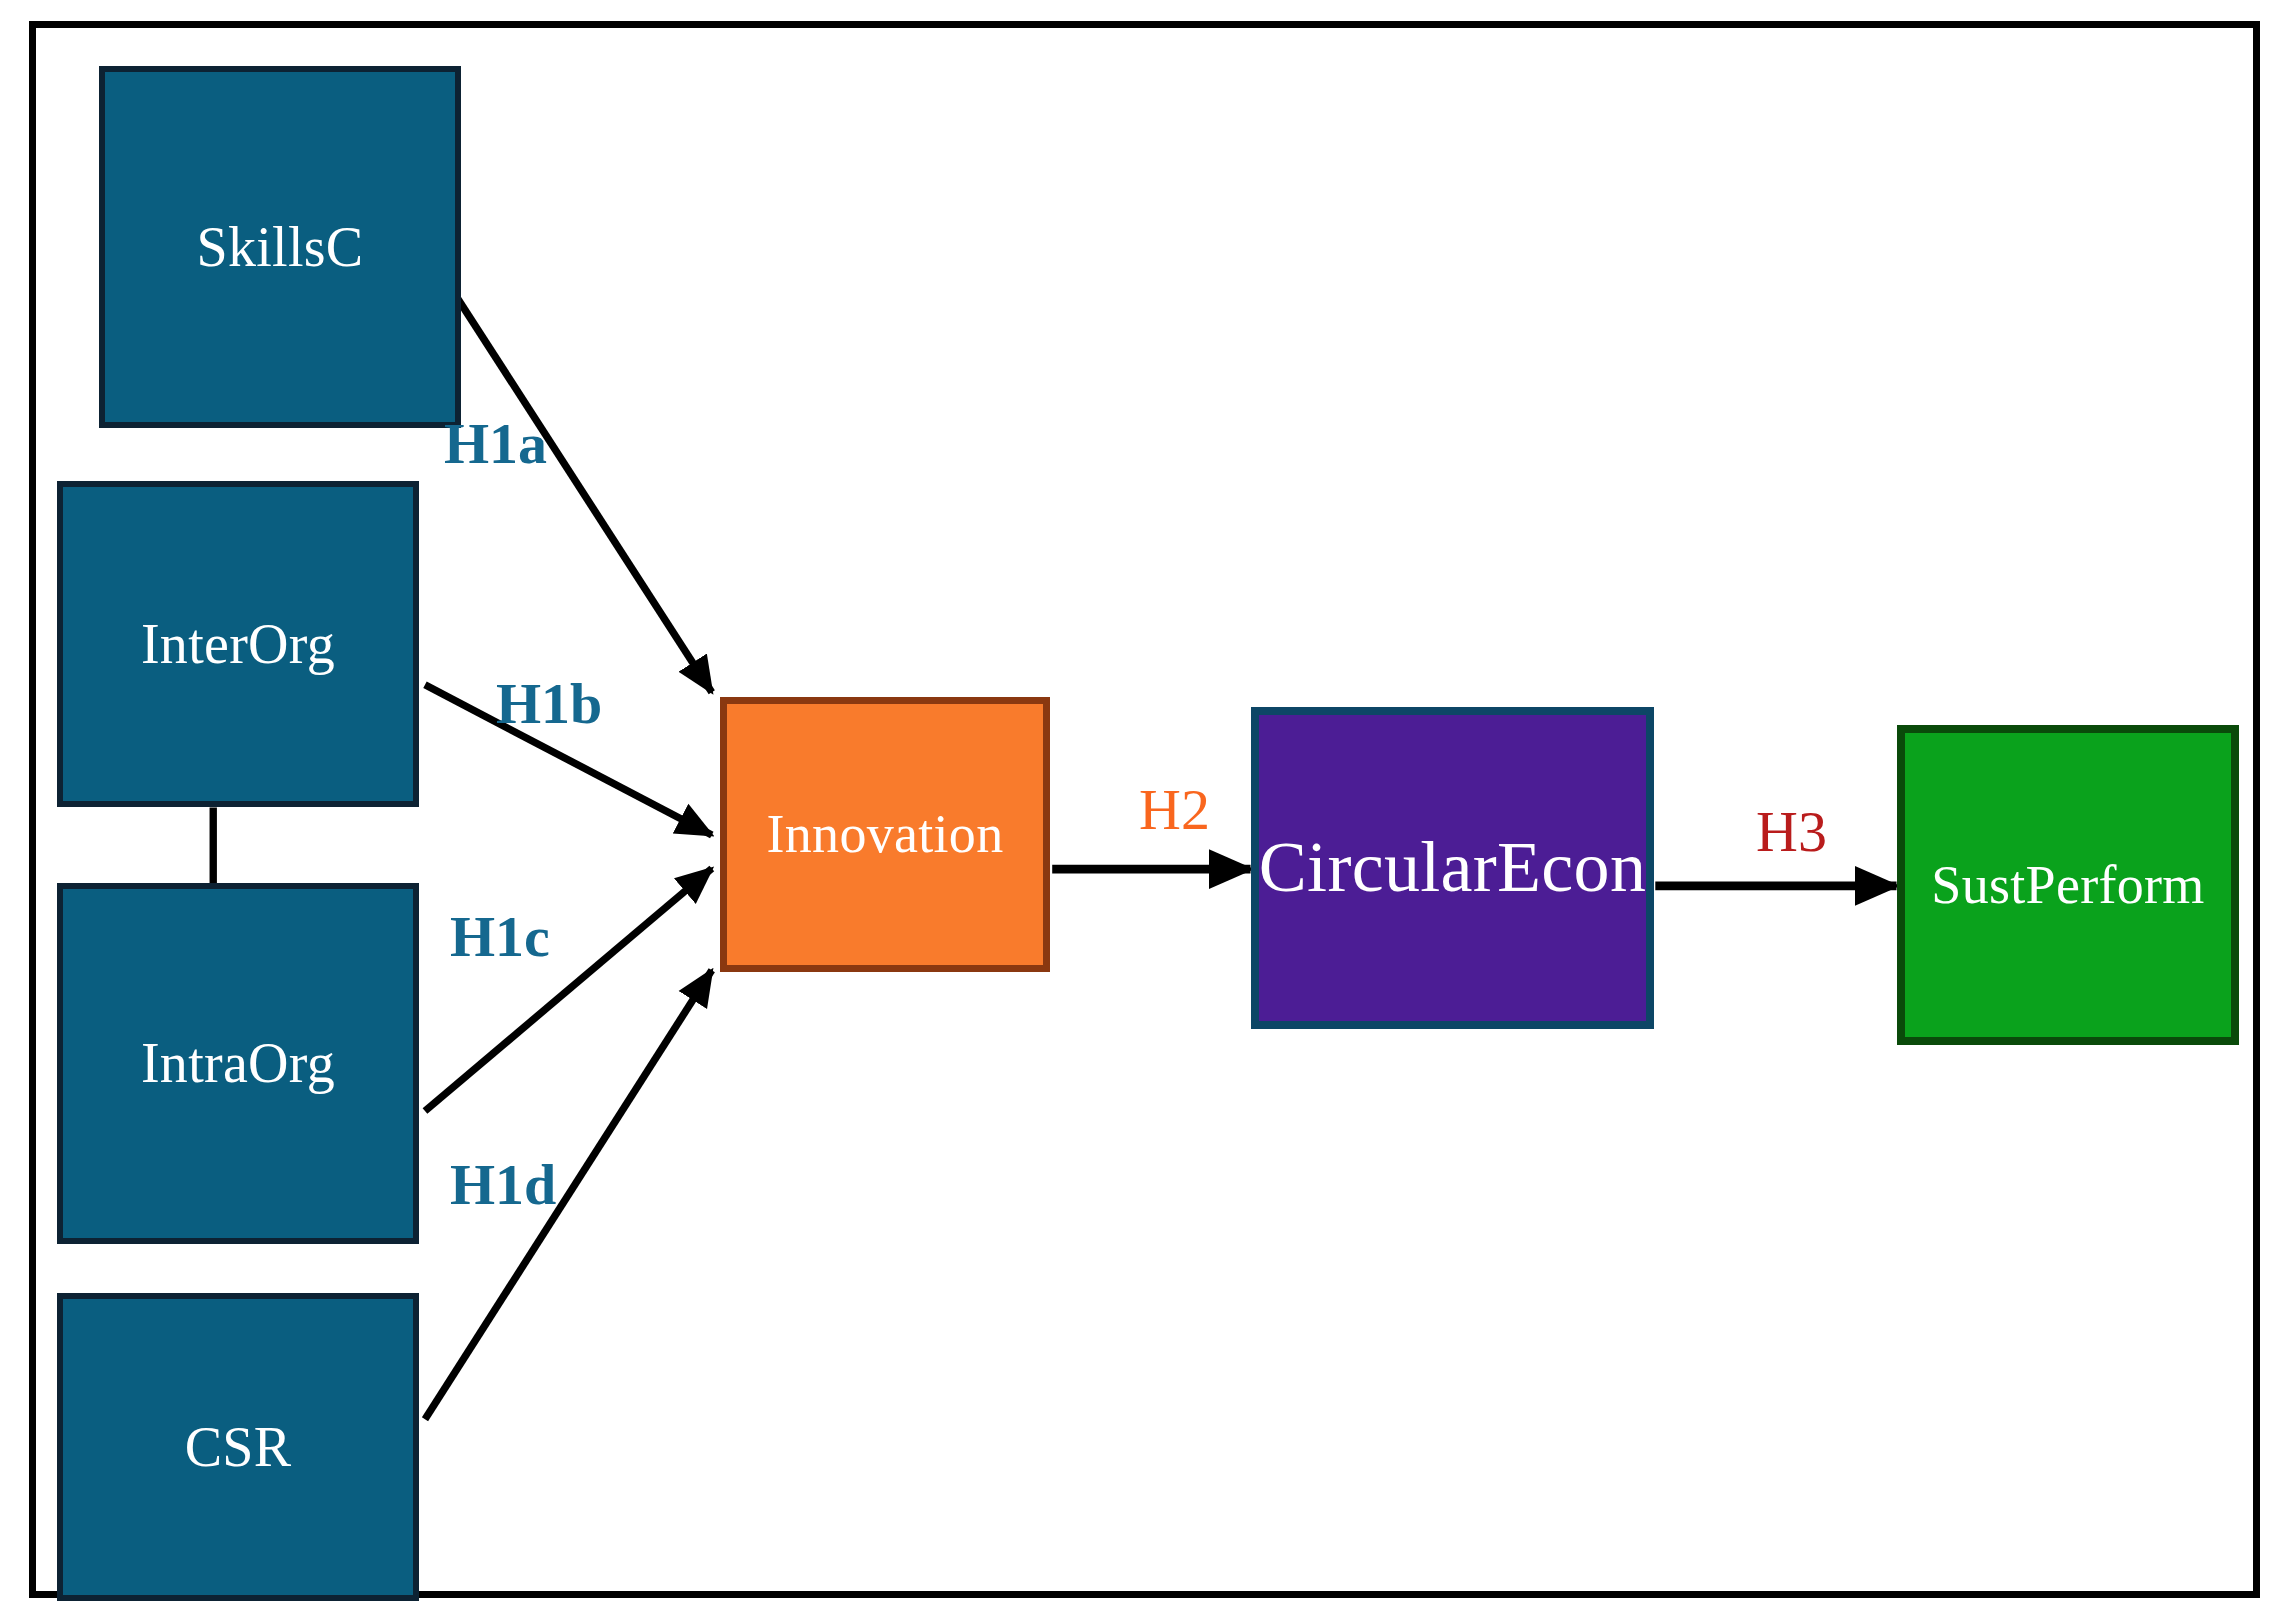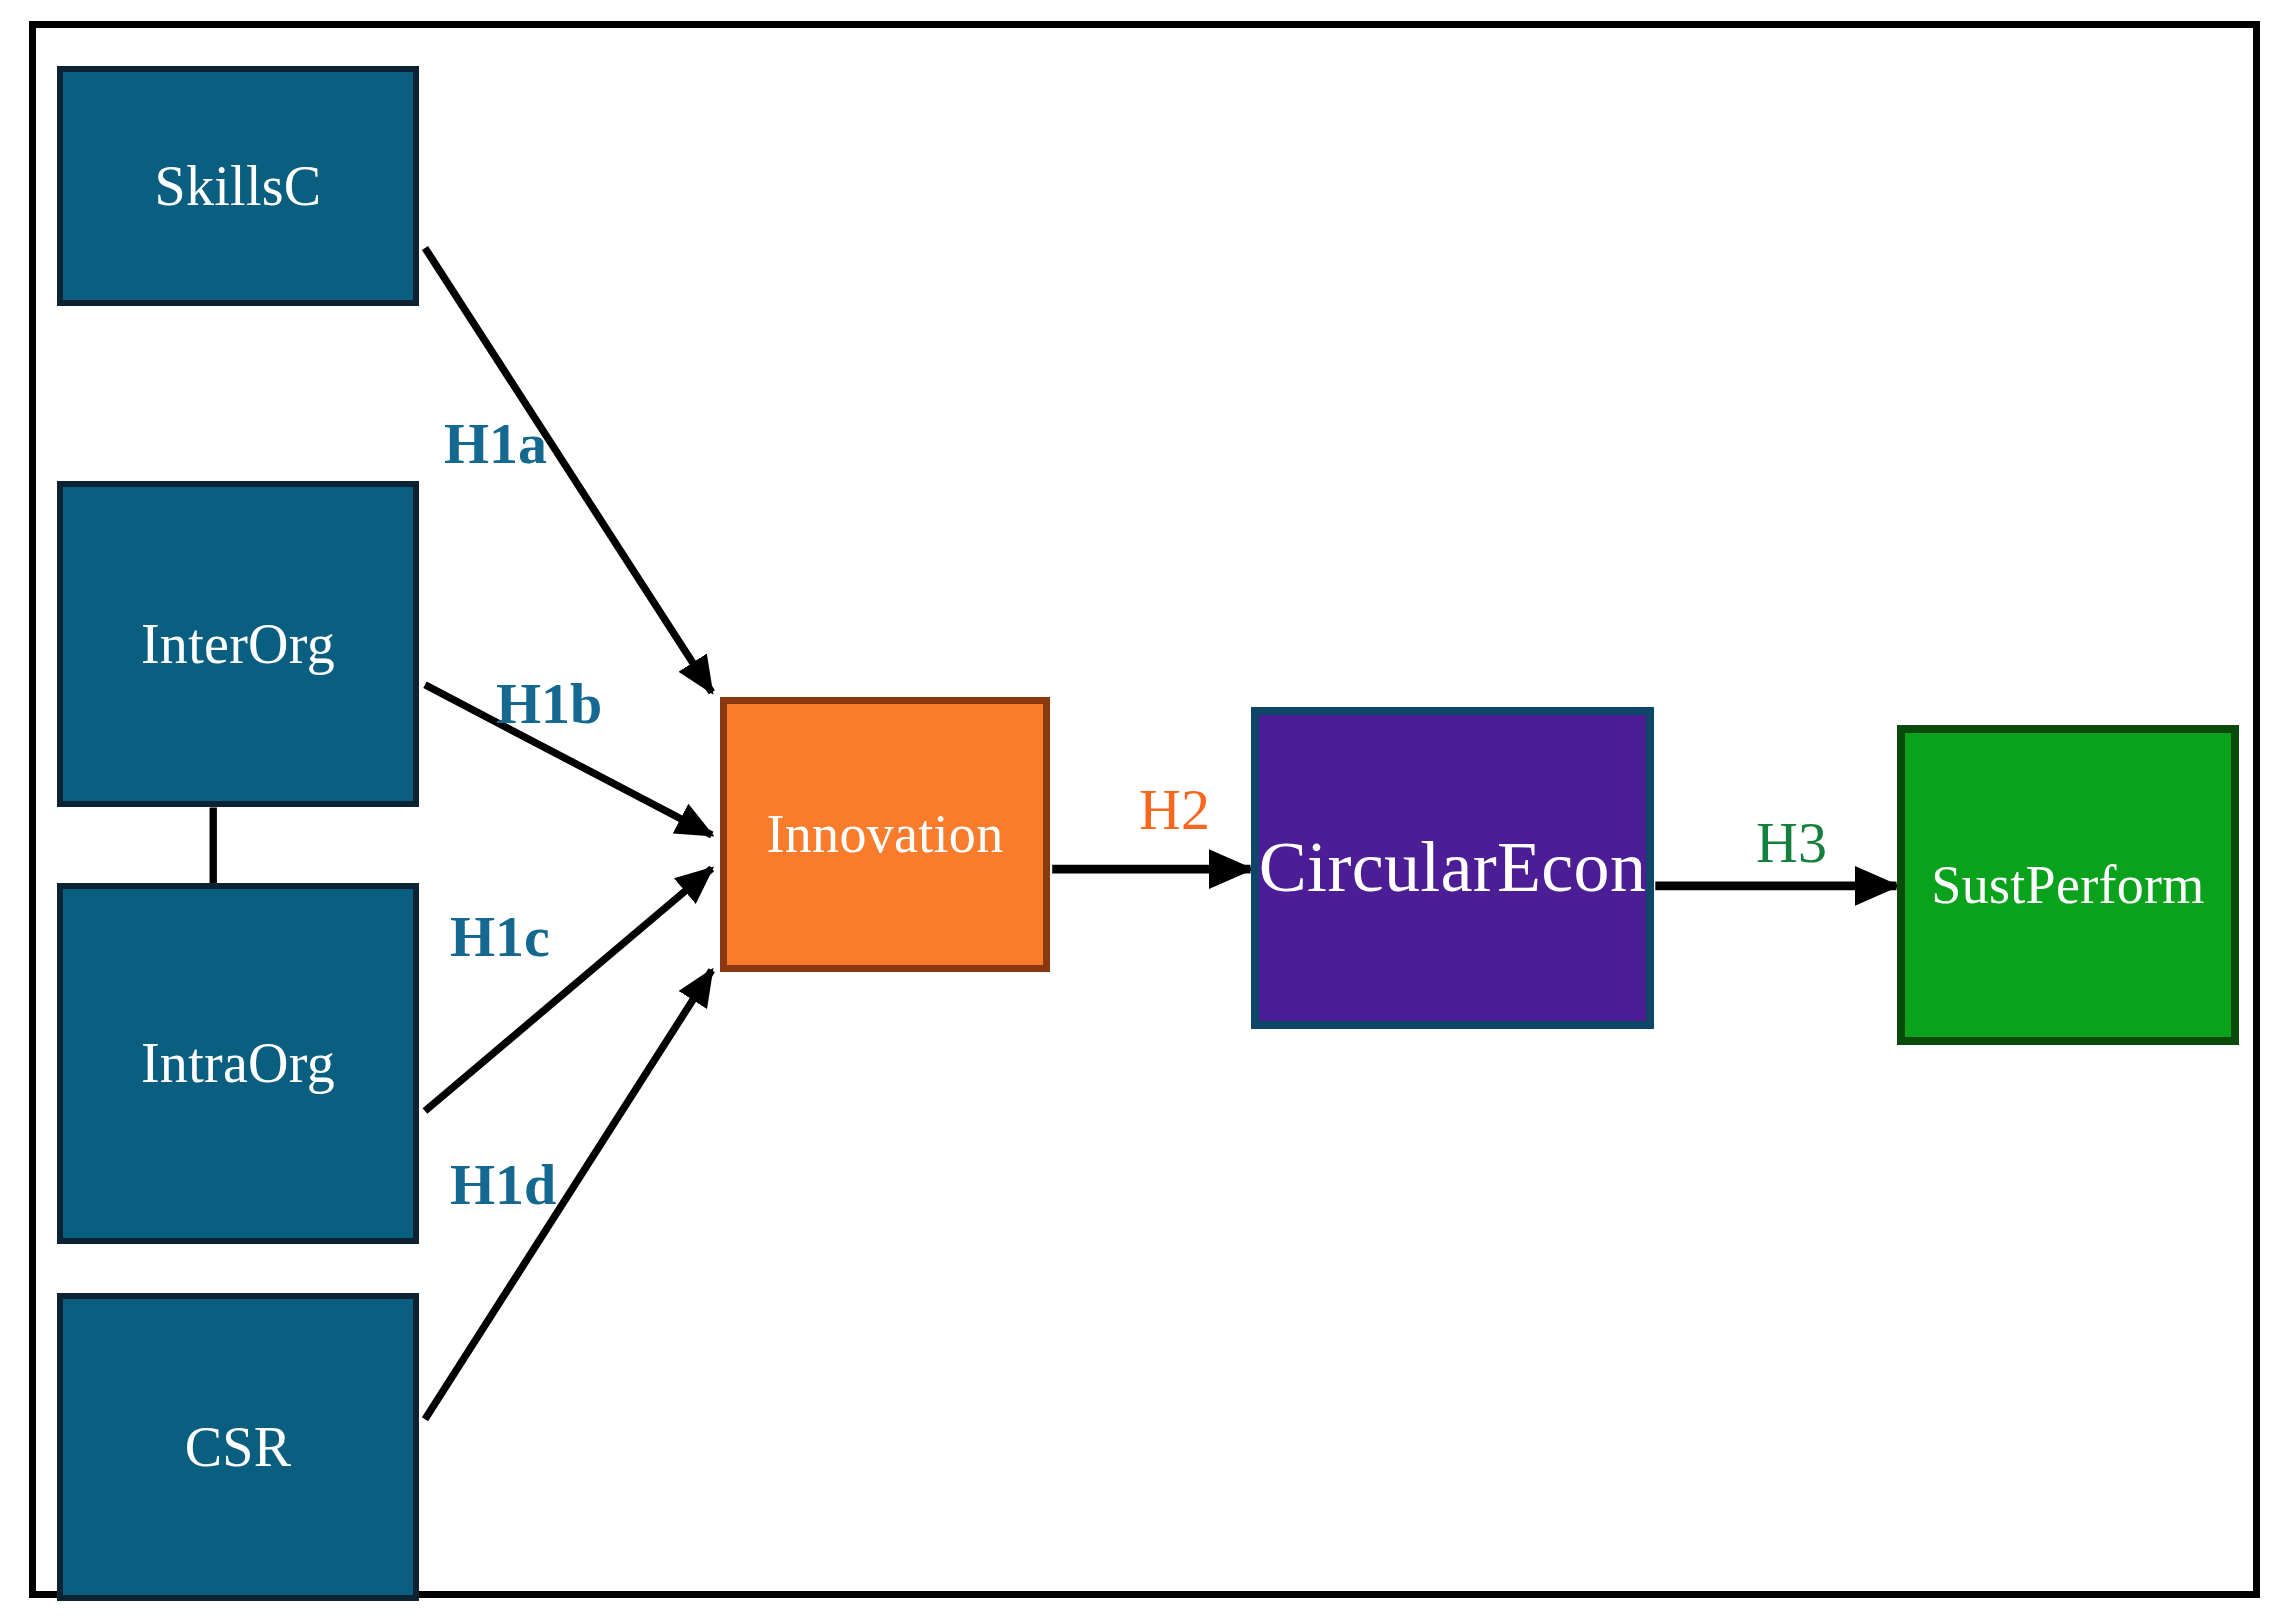--- a/index.html
+++ b/index.html
@@ -55,21 +55,21 @@
   .node-skillsc,
   .node-interorg,
   .node-intraorg,
   .node-csr {
     left: 57px;
     width: 362px;
     background: #0a5e80;
     border: 6px solid #0d2233;
     font-size: 56px;
   }
-  .node-skillsc  { top: 66px;  height: 240px; }
+  .node-skillsc  { top: 66px;  height: 362px; margin-left: 42px; }
   .node-interorg { top: 481px; height: 326px; }
   .node-intraorg { top: 883px; height: 361px; }
   .node-csr      { top: 1293px; height: 308px; }
 
   .node-innovation {
     left: 720px;
     top: 697px;
     width: 330px;
     height: 275px;
     background: #f97b2c;
@@ -98,21 +98,21 @@
 
   
   .hyp-label {
     position: absolute;
     font-size: 58px;
     white-space: nowrap;
     z-index: 4;
   }
   .hyp-h1 { color: #15688f; font-weight: bold; }
   .hyp-h2 { color: #f9661e; }
-  .hyp-h3 { color: #15803d; margin-top: 11px; }
+  .hyp-h3 { color: #b91c1c; }
 
   .lbl-h1a { left: 444px;  top: 410px; }
   .lbl-h1b { left: 496px;  top: 670px; }
   .lbl-h1c { left: 450px;  top: 903px; }
   .lbl-h1d { left: 450px;  top: 1151px; }
   .lbl-h2  { left: 1139px; top: 776px; }
   .lbl-h3  { left: 1756px; top: 798px; }
 </style>
 </head>
 <body>

